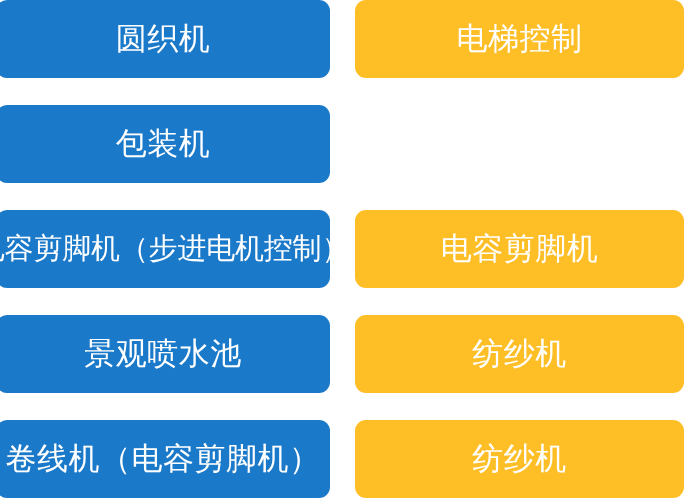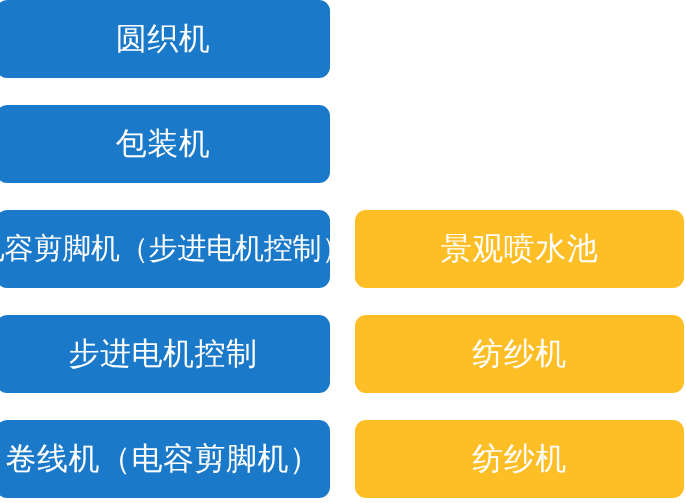--- a/index.html
+++ b/index.html
@@ -64,34 +64,37 @@
   .row4 { top: 420px; }
 </style>
 </head>
 <body>
 
 <div class="board">
 
   <div class="chip left blue row0">
     <span class="chip-label">圆织机</span>
   </div>
+  <div class="chip right amber row0">
+    <span class="chip-label">电梯控制</span>
+  </div>
 
   <div class="chip left blue row1">
     <span class="chip-label">包装机</span>
   </div>
 
   <div class="chip left blue row2">
     <span class="chip-label tight">电容剪脚机（步进电机控制）</span>
   </div>
   <div class="chip right amber row2">
-    <span class="chip-label">景观喷水池</span>
+    <span class="chip-label">电容剪脚机</span>
   </div>
 
   <div class="chip left blue row3">
-    <span class="chip-label">步进电机控制</span>
+    <span class="chip-label">景观喷水池</span>
   </div>
   <div class="chip right amber row3">
     <span class="chip-label">纺纱机</span>
   </div>
 
   <div class="chip left blue row4">
     <span class="chip-label">卷线机（电容剪脚机）</span>
   </div>
   <div class="chip right amber row4">
     <span class="chip-label">纺纱机</span>

